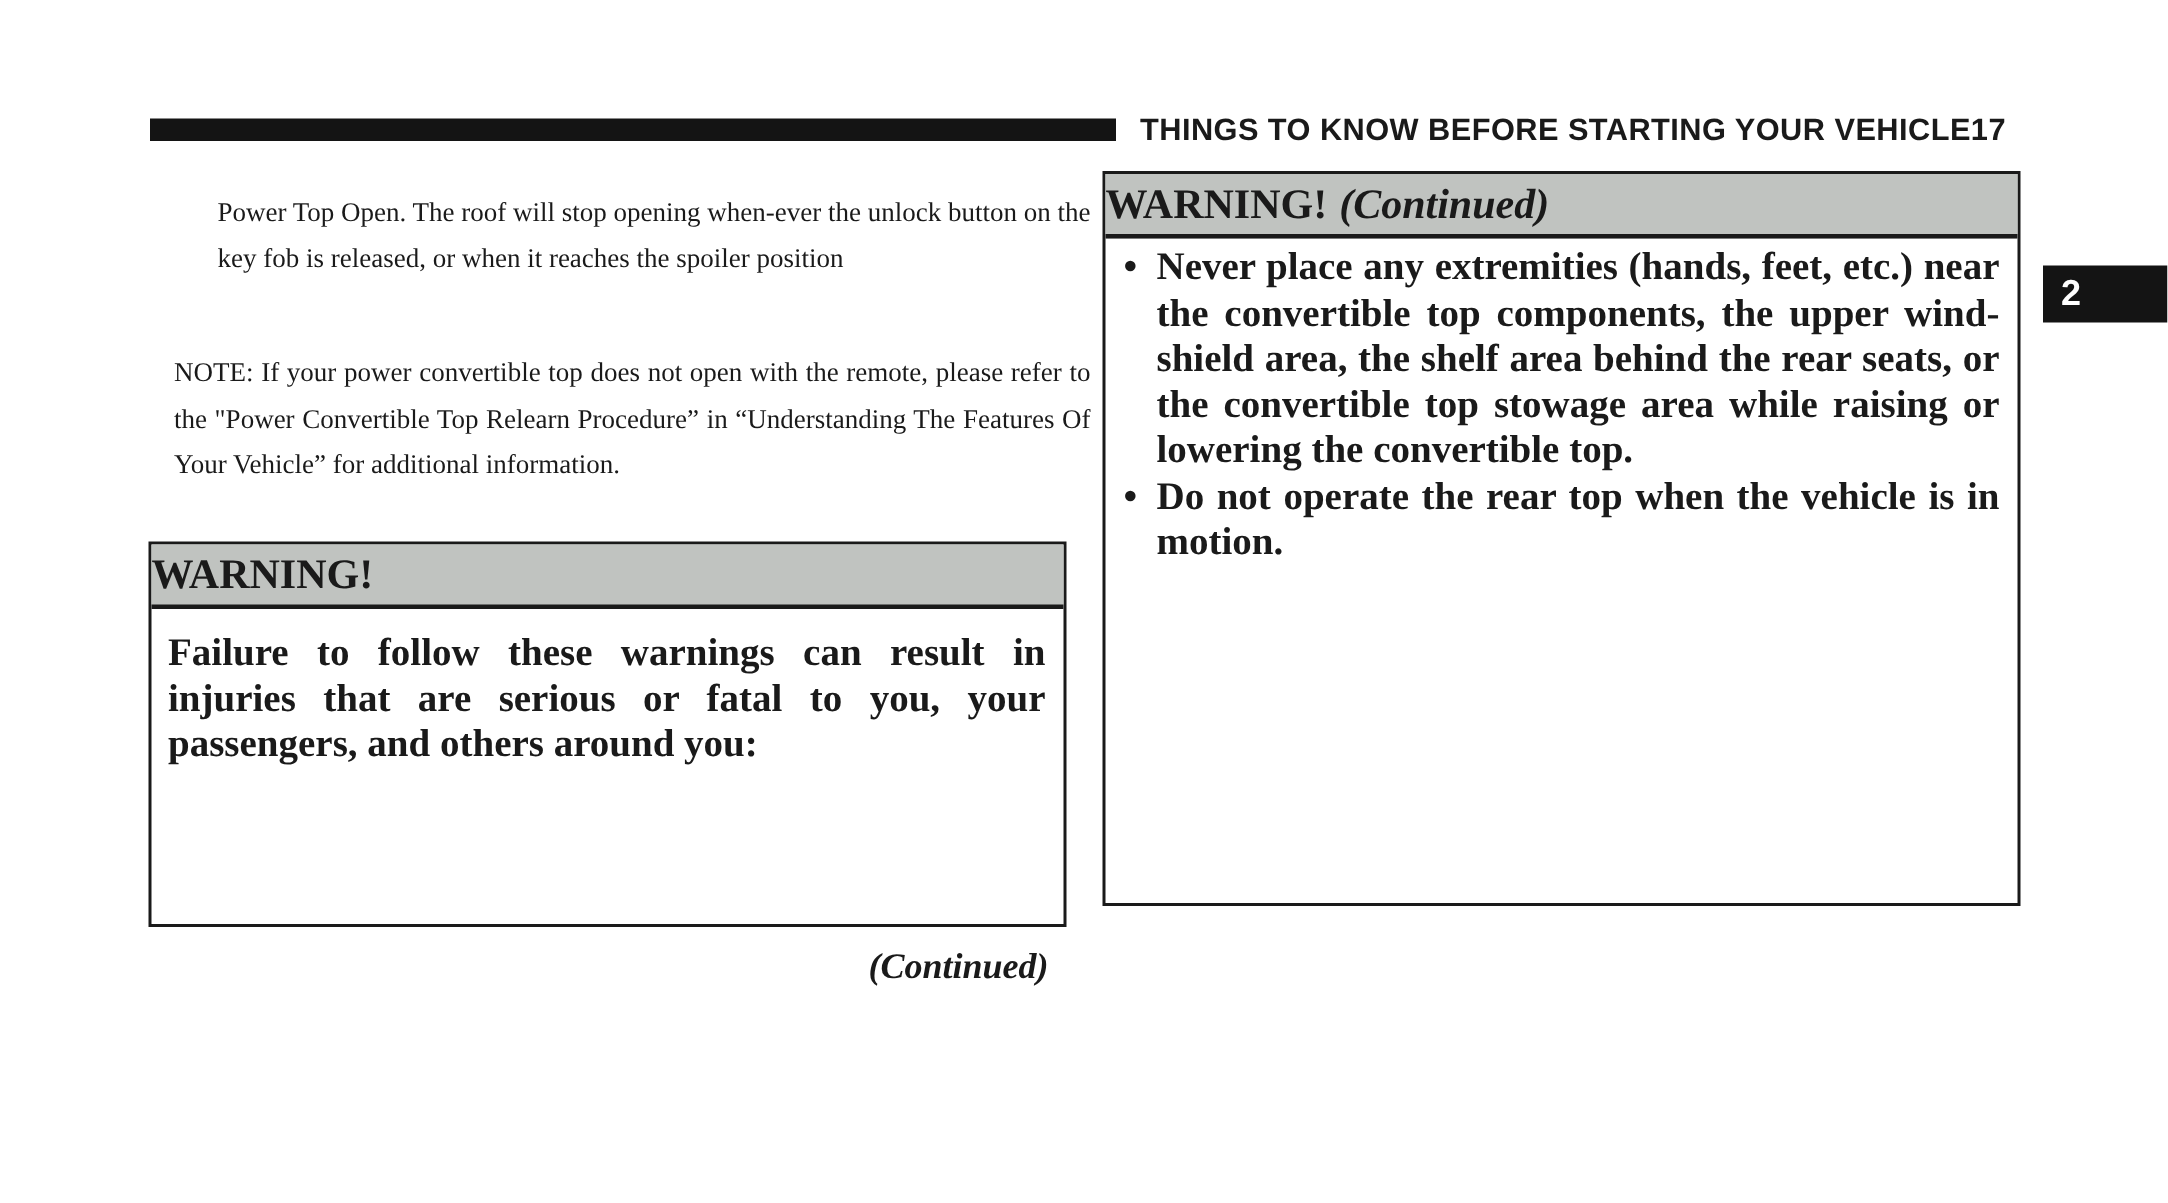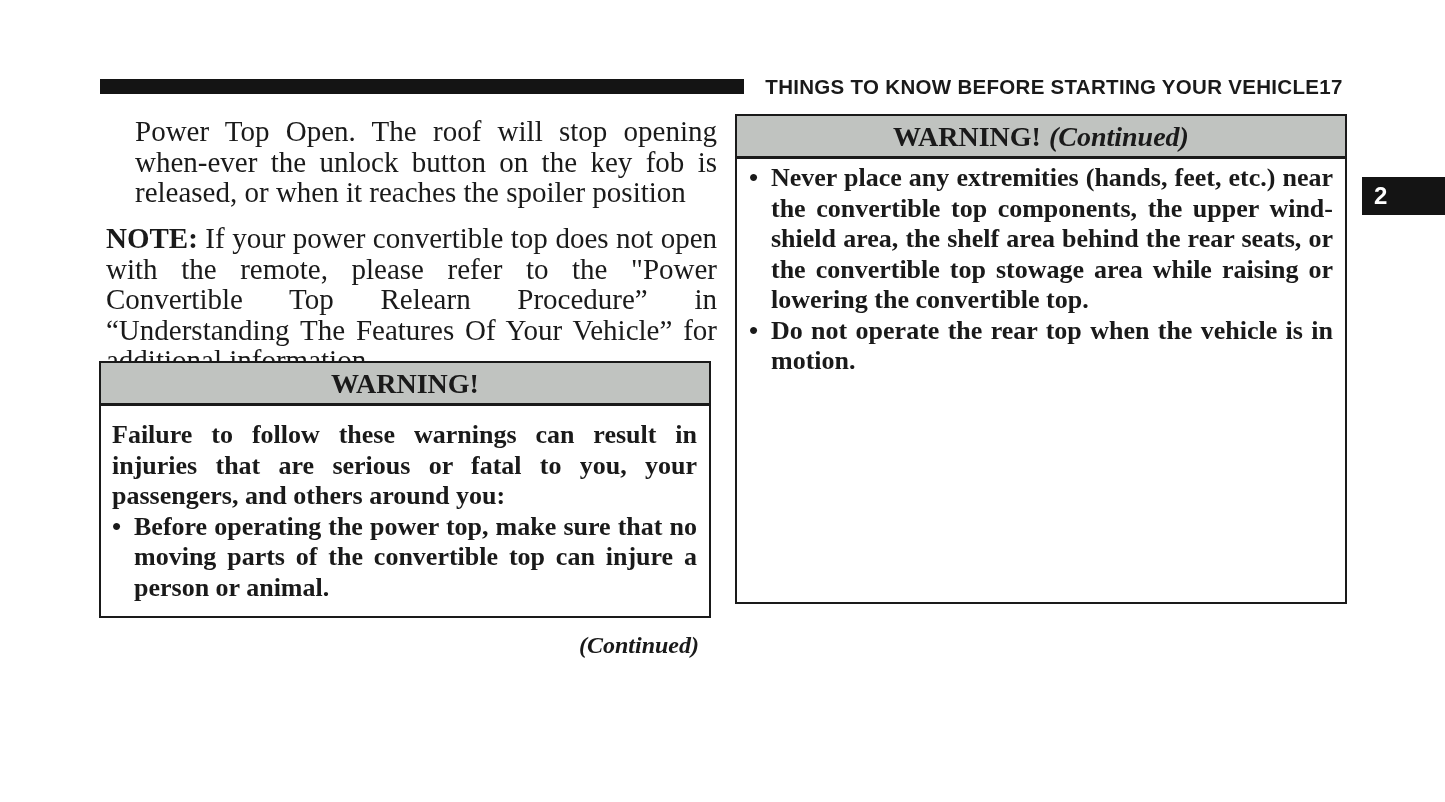--- a/index.html
+++ b/index.html
@@ -8,41 +8,41 @@
       font-family: "Liberation Serif", "DejaVu Serif", serif; color: #1a1a1a;
     }
     .top-rule {
       position: absolute; left: 100px; top: 79px; width: 644px; height: 15px;
       background: #141414;
     }
     .running-head {
       position: absolute; left: 760px; top: 75px; width: 588px; height: 24px;
       font-family: "Liberation Sans", "DejaVu Sans", sans-serif; font-weight: bold;
       font-size: 20.5px; letter-spacing: 0.3px; color: #1a1a1a; white-space: nowrap;
-      display: flex; justify-content: center; align-items: center;
+      display: flex; justify-content: flex-start; align-items: center;
     }
     .chapter-tab {
       position: absolute; left: 1362px; top: 177px; width: 83px; height: 38px;
       background: #141414; color: #ffffff;
       font-family: "Liberation Sans", "DejaVu Sans", sans-serif; font-weight: bold;
       font-size: 24px; line-height: 38px; padding-left: 12px; box-sizing: border-box;
     }
     .para {
-      position: absolute; font-size: 29px; line-height: 30.5px;
-      text-align: justify; margin: 6px;
+      position: absolute; font-size: 18px; line-height: 30.5px;
+      text-align: justify; margin: 16px;
     }
     .p1 { left: 129px; top: 110px; width: 582px; }
     .p2 { left: 100px; top: 217px; width: 611px; }
-    .note-label { font-weight: bold; }
+    .note-label { font-weight: normal; }
     .warn-box {
       position: absolute; border: 2.5px solid #1a1a1a; box-sizing: border-box; background: #fff;
     }
     .warn-head {
       background: #c0c3c0; border-bottom: 3px solid #1a1a1a;
-      text-align: center; font-weight: bold; font-size: 28px; color: #1a1a1a;
+      text-align: left; font-weight: bold; font-size: 28px; color: #1a1a1a;
       height: 40px; line-height: 42px;
     }
     .warn-head .cont { font-style: italic; margin-left: 8px; }
     .warn-body {
       font-weight: bold; font-size: 26px; line-height: 30.5px;
       text-align: justify; padding: 14px 12px 10px 11px;
     }
     .warn-body p { margin: 0; }
     .bullet {
       position: relative; padding-left: 22px; margin: 0;
@@ -71,21 +71,20 @@
 <p class="para p1">Power Top Open. The roof will stop opening when-ever the unlock button on the key fob is released, or when it reaches the spoiler position</p>
 
 <p class="para p2"><span class="note-label">NOTE:</span><span> If your power convertible top does not open with the remote, please refer to the "Power Convertible Top Relearn Procedure” in “Understanding The Features Of Your Vehicle” for additional information.</span></p>
 
 <div class="warn-box box-left">
   <div class="warn-head">
     <span>WARNING!</span>
   </div>
   <div class="warn-body">
     <p>Failure to follow these warnings can result in injuries that are serious or fatal to you, your passengers, and others around you:</p>
-    <p class="bullet">Before operating the power top, make sure that no moving parts of the convertible top can injure a person or animal.</p>
   </div>
 </div>
 
 <div class="continued">(Continued)</div>
 
 <div class="warn-box box-right">
   <div class="warn-head">
     <span>WARNING!</span><span class="cont">(Continued)</span>
   </div>
   <div class="warn-body">

